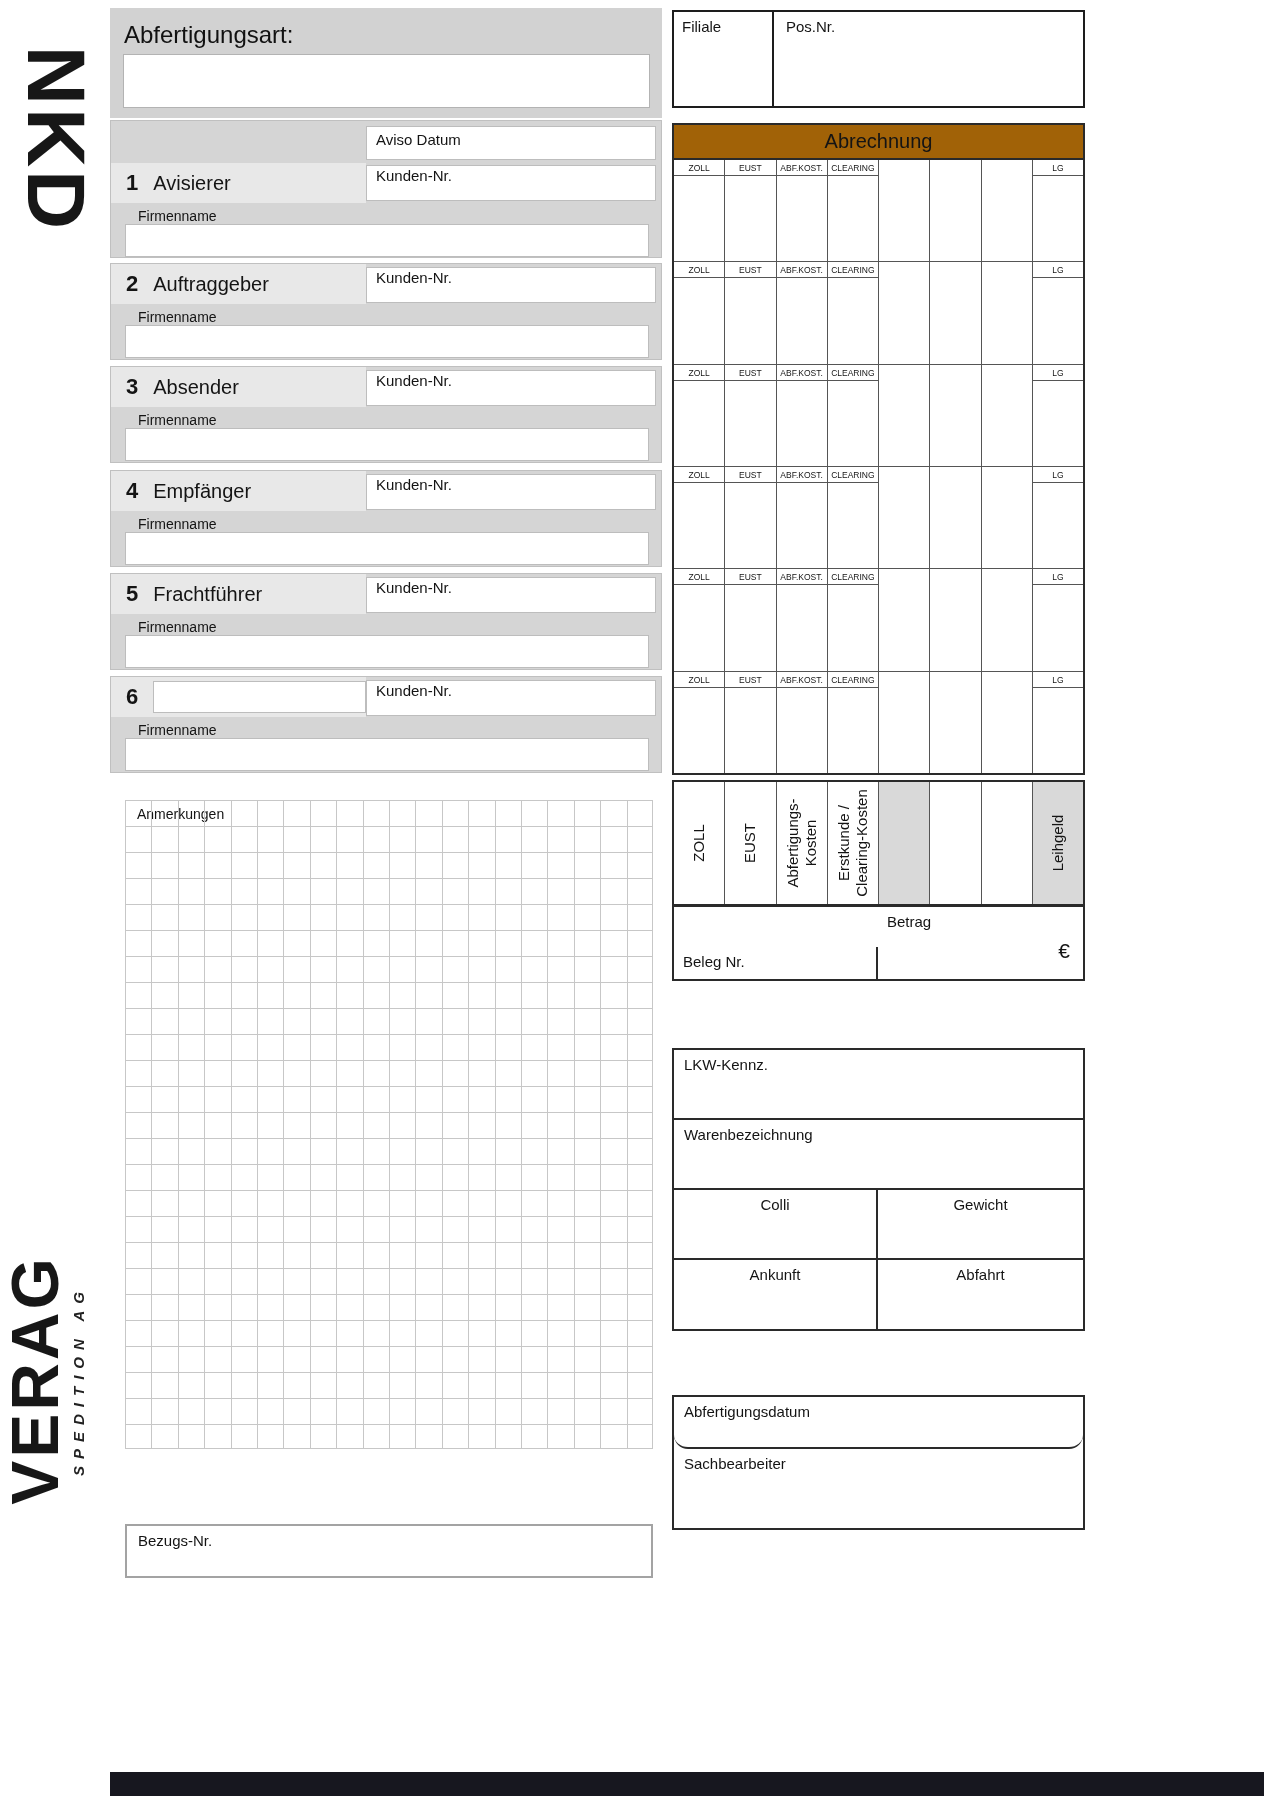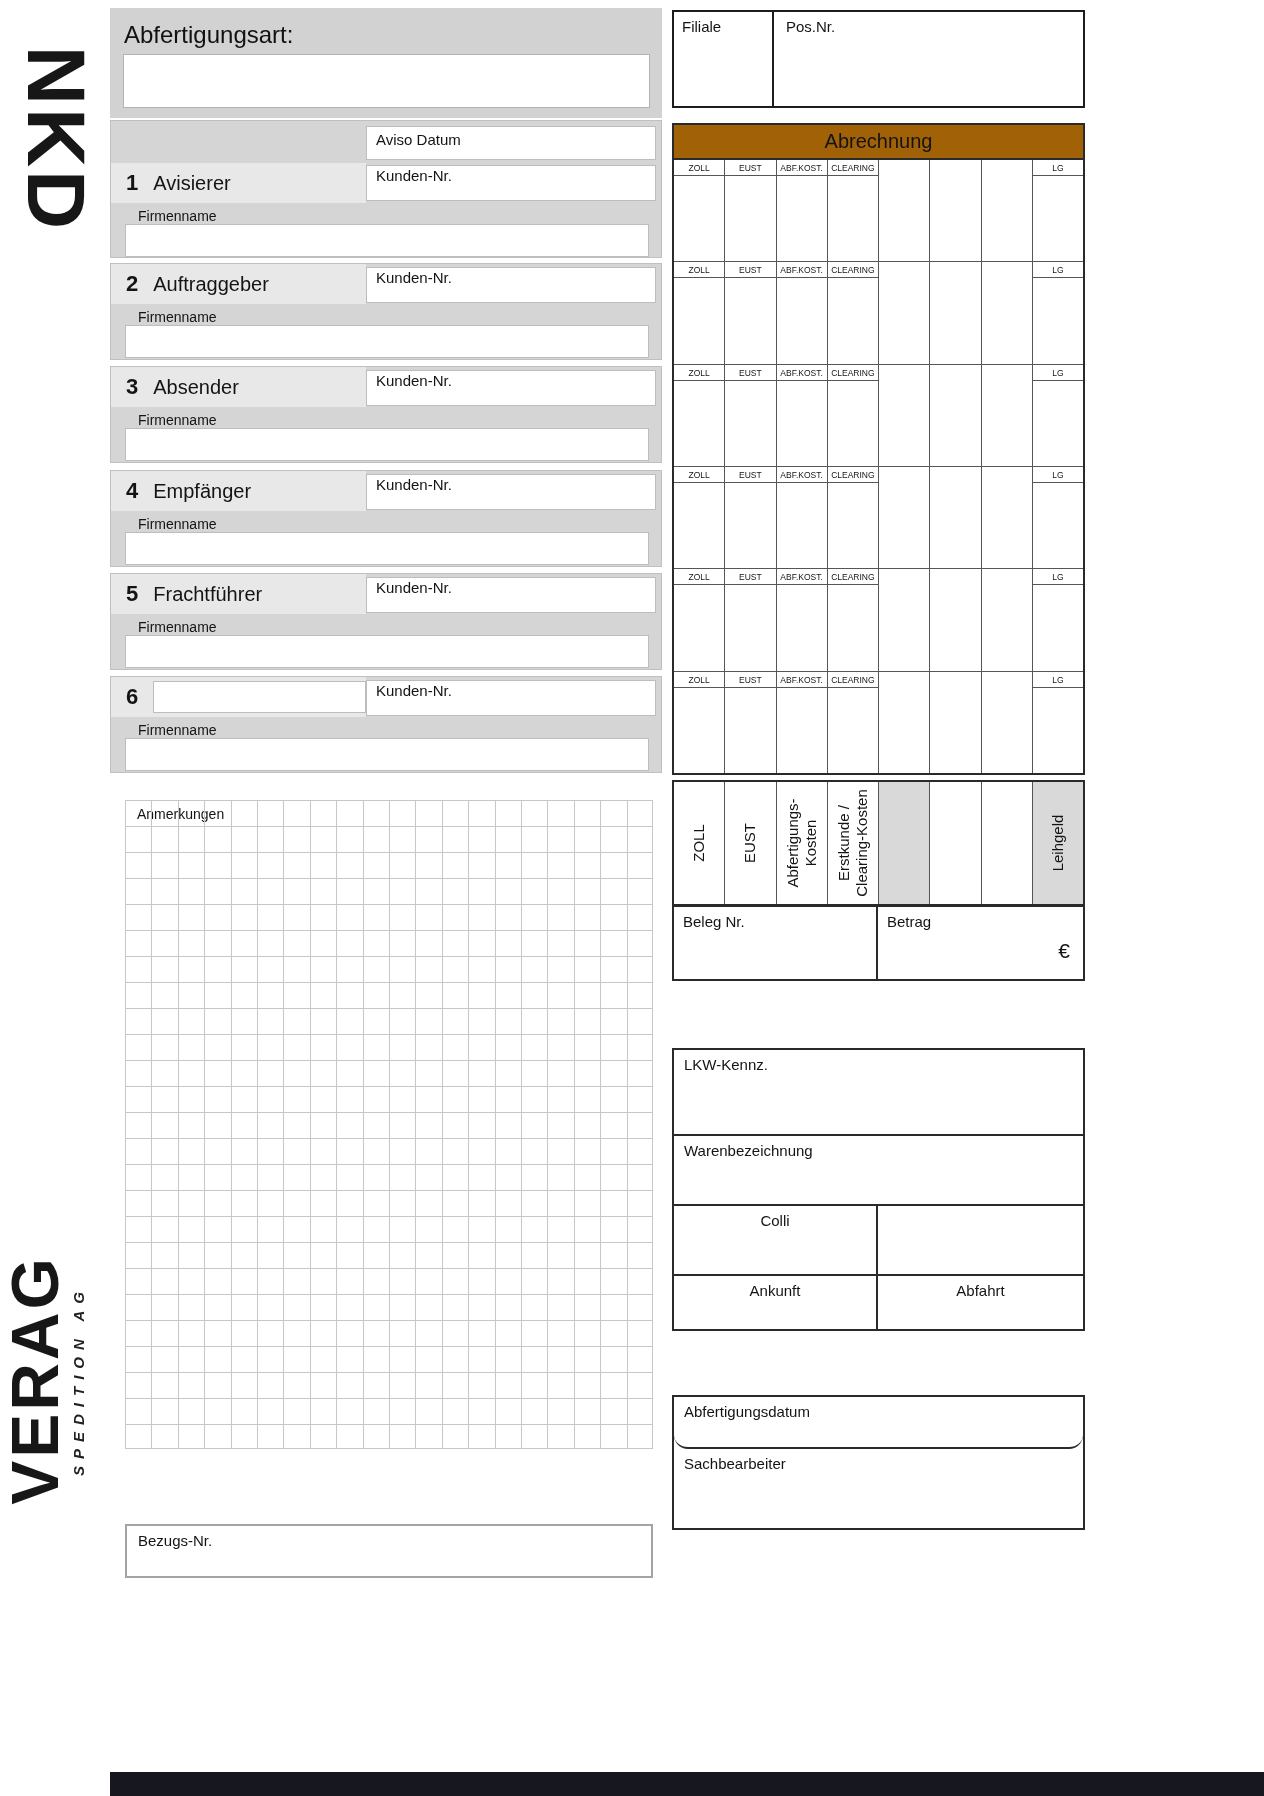--- a/index.html
+++ b/index.html
@@ -78,40 +78,40 @@
   .cost-cell { flex:1; border-right:1px solid #555; display:flex;
                align-items:center; justify-content:center; overflow:hidden; }
   .cost-cell:last-child { border-right:none; }
   .cost-gray { background:#d9d9d9; }
   .rot { flex:none; width:max-content; transform:rotate(-90deg);
          white-space:pre-line; text-align:center; font-size:15px; line-height:1.2; }
 
   
   .beleg-row { position:absolute; left:672px; top:905px; width:413px; height:76px;
                display:flex; border:2px solid #2a2a2a; background:#fff; }
-  .beleg-cell { width:204px; border-right:2px solid #2a2a2a; padding:6px 9px; font-size:15px; }
+  .beleg-cell { width:204px; border-right:2px solid #2a2a2a; padding:6px 9px; font-size:15px;margin-top:40px; }
   .betrag-cell { flex:1; position:relative; padding:6px 9px; font-size:15px; }
   .euro { position:absolute; right:13px; top:32px; font-size:21px; }
 
   
   .anm-label { position:absolute; left:137px; top:781px; font-size:14px;margin-top:25px; }
   .anm-grid { position:absolute; left:125px; top:800px; width:528px; height:649px;
               border-right:1px solid #c7c7c7; border-bottom:1px solid #c7c7c7;
               background-image:
                 repeating-linear-gradient(to right,  #c7c7c7 0px, #c7c7c7 1px, transparent 1px, transparent 26.4px),
                 repeating-linear-gradient(to bottom, #c7c7c7 0px, #c7c7c7 1px, transparent 1px, transparent 26px); }
 
   .bezugs-box { position:absolute; left:125px; top:1477px; width:528px; height:54px;
                 border:2px solid #a3a3a3; background:#fff; padding:6px 11px; font-size:15px;margin-top:47px; }
 
   
   .lkw-group { position:absolute; left:672px; top:1048px; width:413px; height:283px;
                border:2px solid #2a2a2a; background:#fff; display:flex; flex-direction:column; }
   .lkw-row { border-bottom:2px solid #2a2a2a; padding:6px 10px; font-size:15px; }
-  .row-lkw { height:86px; }
+  .row-lkw { height:70px; }
   .row-waren { height:70px; }
   .split-row { display:flex; border-bottom:2px solid #2a2a2a; padding:0; height:70px;text-align:center; }
   .split-row:last-child { border-bottom:none; flex:1; }
   .split-left { width:204px; border-right:2px solid #2a2a2a; padding:6px 10px; font-size:15px; }
   .split-right { flex:1; padding:6px 10px; font-size:15px; }
 
   
   .proc-group { position:absolute; left:672px; top:1395px; width:413px; height:135px;
                 border:2px solid #2a2a2a; background:#fff; display:flex; flex-direction:column; }
   .proc-row1 { height:52px; border-bottom:2px solid #2a2a2a; padding:6px 10px; font-size:15px;border-radius:14px; }
@@ -393,20 +393,23 @@
   <div class="lkw-group">
     <div class="lkw-row row-lkw">
       <span class="fld-lbl">LKW-Kennz.</span>
     </div>
     <div class="lkw-row row-waren">
       <span class="fld-lbl">Warenbezeichnung</span>
     </div>
     <div class="split-row">
       <div class="split-left">
         <span class="fld-lbl">Colli</span>
+      </div>
+      <div class="split-right">
+        <span class="fld-lbl">Gewicht</span>
       </div>
     </div>
     <div class="split-row">
       <div class="split-left">
         <span class="fld-lbl">Ankunft</span>
       </div>
       <div class="split-right">
         <span class="fld-lbl">Abfahrt</span>
       </div>
     </div>

